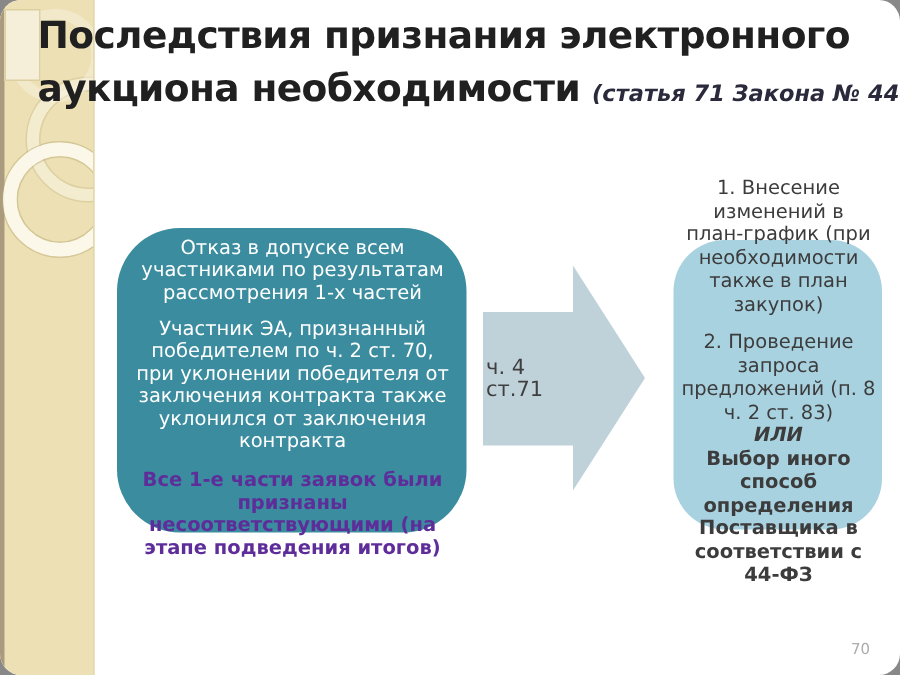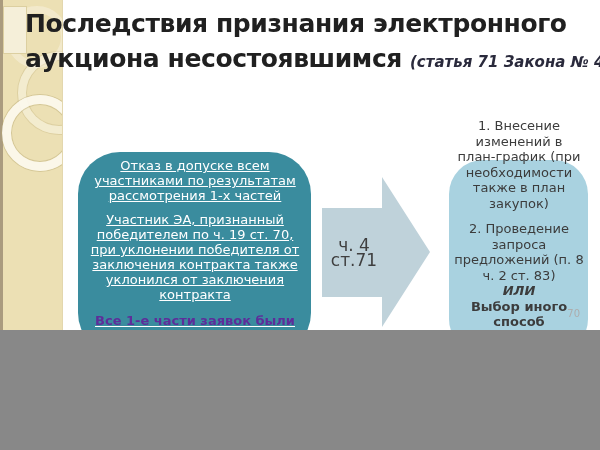--- a/index.html
+++ b/index.html
@@ -1,18 +1,18 @@
 <!DOCTYPE html>
 <html style="--sidebar-strip: #ECE0B4; --left-box: #3A8C9E; --right-box: #A9D2E0; --arrow: #BFD2DA; --purple-text: #5E2D9A;"><head>
 <meta charset="utf-8">
 <style>
   html,body { margin:0; padding:0; background:#888; }
   .slide {
-    position:relative; width:600px; height:330px; background:#ffffff;
-    overflow:hidden; font-family:"DejaVu Sans", sans-serif; margin:0 auto;
+    position:relative; width:600px; height:450px; background:#ffffff;
+    overflow:hidden; font-family:"DejaVu Sans", sans-serif; margin:0 auto;border-radius:14px;
   }
   
   .sidebar {
     position:absolute; left:0; top:0; width:62px; height:450px;
     background:var(--sidebar-strip,#ECE0B4);
     border-right:1px solid #E3D7AE;
     box-shadow:inset 3px 0 0 rgba(92,72,60,0.45);
     overflow:hidden;
   }
   .ring { position:absolute; border-radius:50%; }
@@ -41,30 +41,30 @@
     font-size:15px; font-style:italic; font-weight:600; letter-spacing:0;
     color:#2A2A3C; margin-left:8px; white-space:nowrap;
   }
   
   .left-box {
     position:absolute; left:78px; top:152px; width:233px; height:203px;
     background:var(--left-box,#3A8C9E); border-radius:42px;
   }
   .left-box-text {
     position:absolute; left:70px; top:158px; width:250px; text-align:center;
-    font-size:13px; line-height:15px; color:#FFFFFF;text-decoration:underline;
+    font-size:13px; line-height:15px; color:#FFFFFF;
   }
   .left-box-text p { margin:0; white-space:pre-line; }
   .lb-p2 { margin-top:9px !important; }
   .lb-p3 { margin-top:11px !important; color:var(--purple-text,#5E2D9A); font-weight:bold; }
   
   .arrow-svg { position:absolute; left:322px; top:177px; }
   .arrow-label {
-    position:absolute; left:324px; top:238px; width:60px; text-align:center;
-    font-size:17px; line-height:15px; color:#3F3F3F; white-space:pre-line;
+    position:absolute; left:324px; top:238px; width:60px; 
+    font-size:14px; line-height:15px; color:#3F3F3F; white-space:pre-line;
   }
   
   .right-box {
     position:absolute; left:449px; top:160px; width:139px; height:193px;
     background:var(--right-box,#A9D2E0); border-radius:34px;
   }
   .right-text {
     position:absolute; left:436px; top:118px; width:166px; text-align:center;
     font-size:13px; line-height:15.5px; color:#3C3C3C;
   }
@@ -84,30 +84,30 @@
 
   <div class="sidebar">
     <div class="ring ring2"></div>
     <div class="ring ring3"></div>
     <div class="accent-square"></div>
     <div class="ring ring1"></div>
   </div>
 
   <div class="title">
     <div class="title-line">Последствия признания электронного</div>
-    <div class="title-line"><span>аукциона несостоявшимся</span><span class="subtitle">(статья 71 Закона № 44-ФЗ)</span></div>
+    <div class="title-line"><span>аукциона необходимости</span><span class="subtitle">(статья 71 Закона № 44-ФЗ)</span></div>
   </div>
 
   <div class="left-box"></div>
   <div class="left-box-text">
     <p>Отказ в допуске всем
 участниками по результатам
 рассмотрения 1-х частей</p>
     <p class="lb-p2">Участник ЭА, признанный
-победителем по ч. 19 ст. 70,
+победителем по ч. 2 ст. 70,
 при уклонении победителя от
 заключения контракта также
 уклонился от заключения
 контракта</p>
     <p class="lb-p3">Все 1-е части заявок были
 признаны
 несоответствующими (на
 этапе подведения итогов)</p>
   </div>
 

